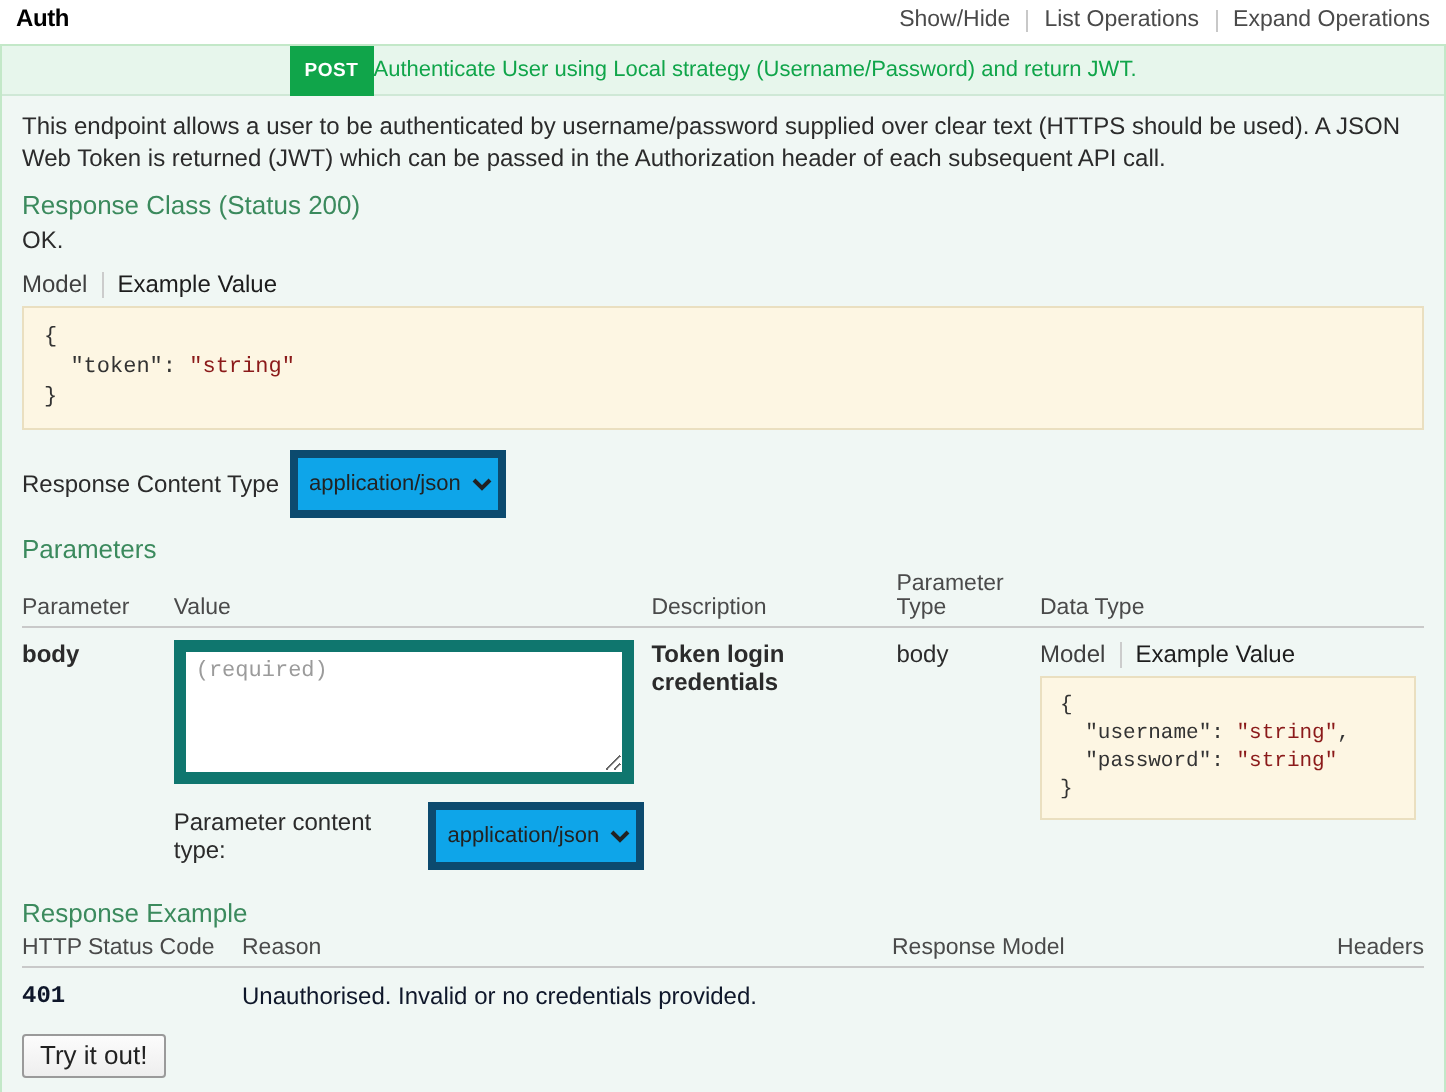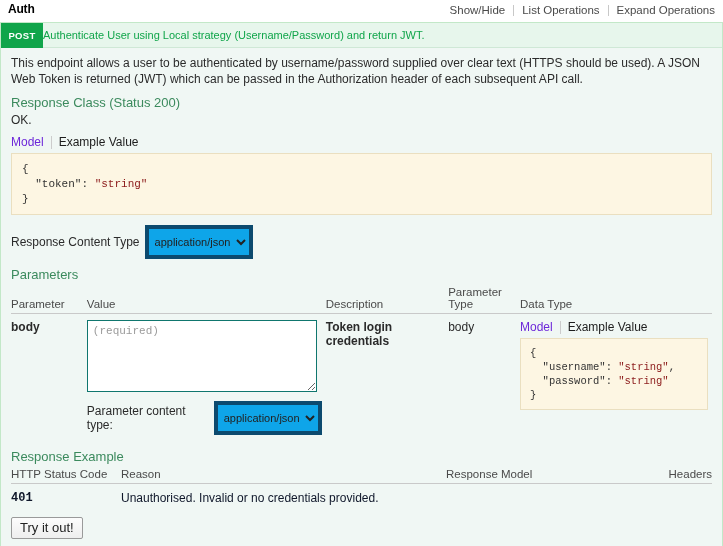--- a/index.html
+++ b/index.html
@@ -55,20 +55,21 @@
     border-top: 1px solid #c3e8c8;
     background: #ecf6f2;
   }
   .op-heading {
     display: flex;
     align-items: center;
     background: #e7f6ec;
     border-bottom: 1px solid #cfe8d6;
     height: 25px;
     padding: 0;
+    justify-content: center;
   }
   .http-method {
     background: #10a54a;
     color: #ffffff;
     font-size: 9.5px;
     font-weight: bold;
     letter-spacing: 0.3px;
     text-transform: uppercase;
     width: 42px;
     min-width: 42px;
@@ -117,21 +118,21 @@
 
   
   .model-tabs {
     display: flex;
     align-items: center;
     margin: 0 0 4px 0;
     font-size: 12px;
   }
   .model-tabs .tab {
     padding: 0 7px 0 0;
-    color: #6d28d9;
+    color: #404040;
     cursor: pointer;
     line-height: 14px;
   }
   .model-tabs .tab.active {
     color: #1d1d1d;
     padding-left: 7px;
   }
   .model-tabs .tdiv {
     width: 1px;
     height: 13px;
@@ -197,21 +198,21 @@
   }
   td.pname { font-weight: bold; width: 80px; }
   td.pvalue { width: 240px; }
   td.pdesc { font-weight: bold; width: 135px; }
   td.ptype { width: 75px; }
   td.pdatatype { }
 
   textarea.param {
     width: 230px;
     height: 72px;
-    border: 1px solid #0f766e;
+    border: 6px solid #0f766e;
     background: #ffffff;
     font-family: "Liberation Mono", monospace;
     font-size: 11px;
     color: #999999;
     padding: 4px 5px;
     resize: both;
     outline: none;
     display: block;
   }
   textarea.param::placeholder { color: #9b9b9b; }

